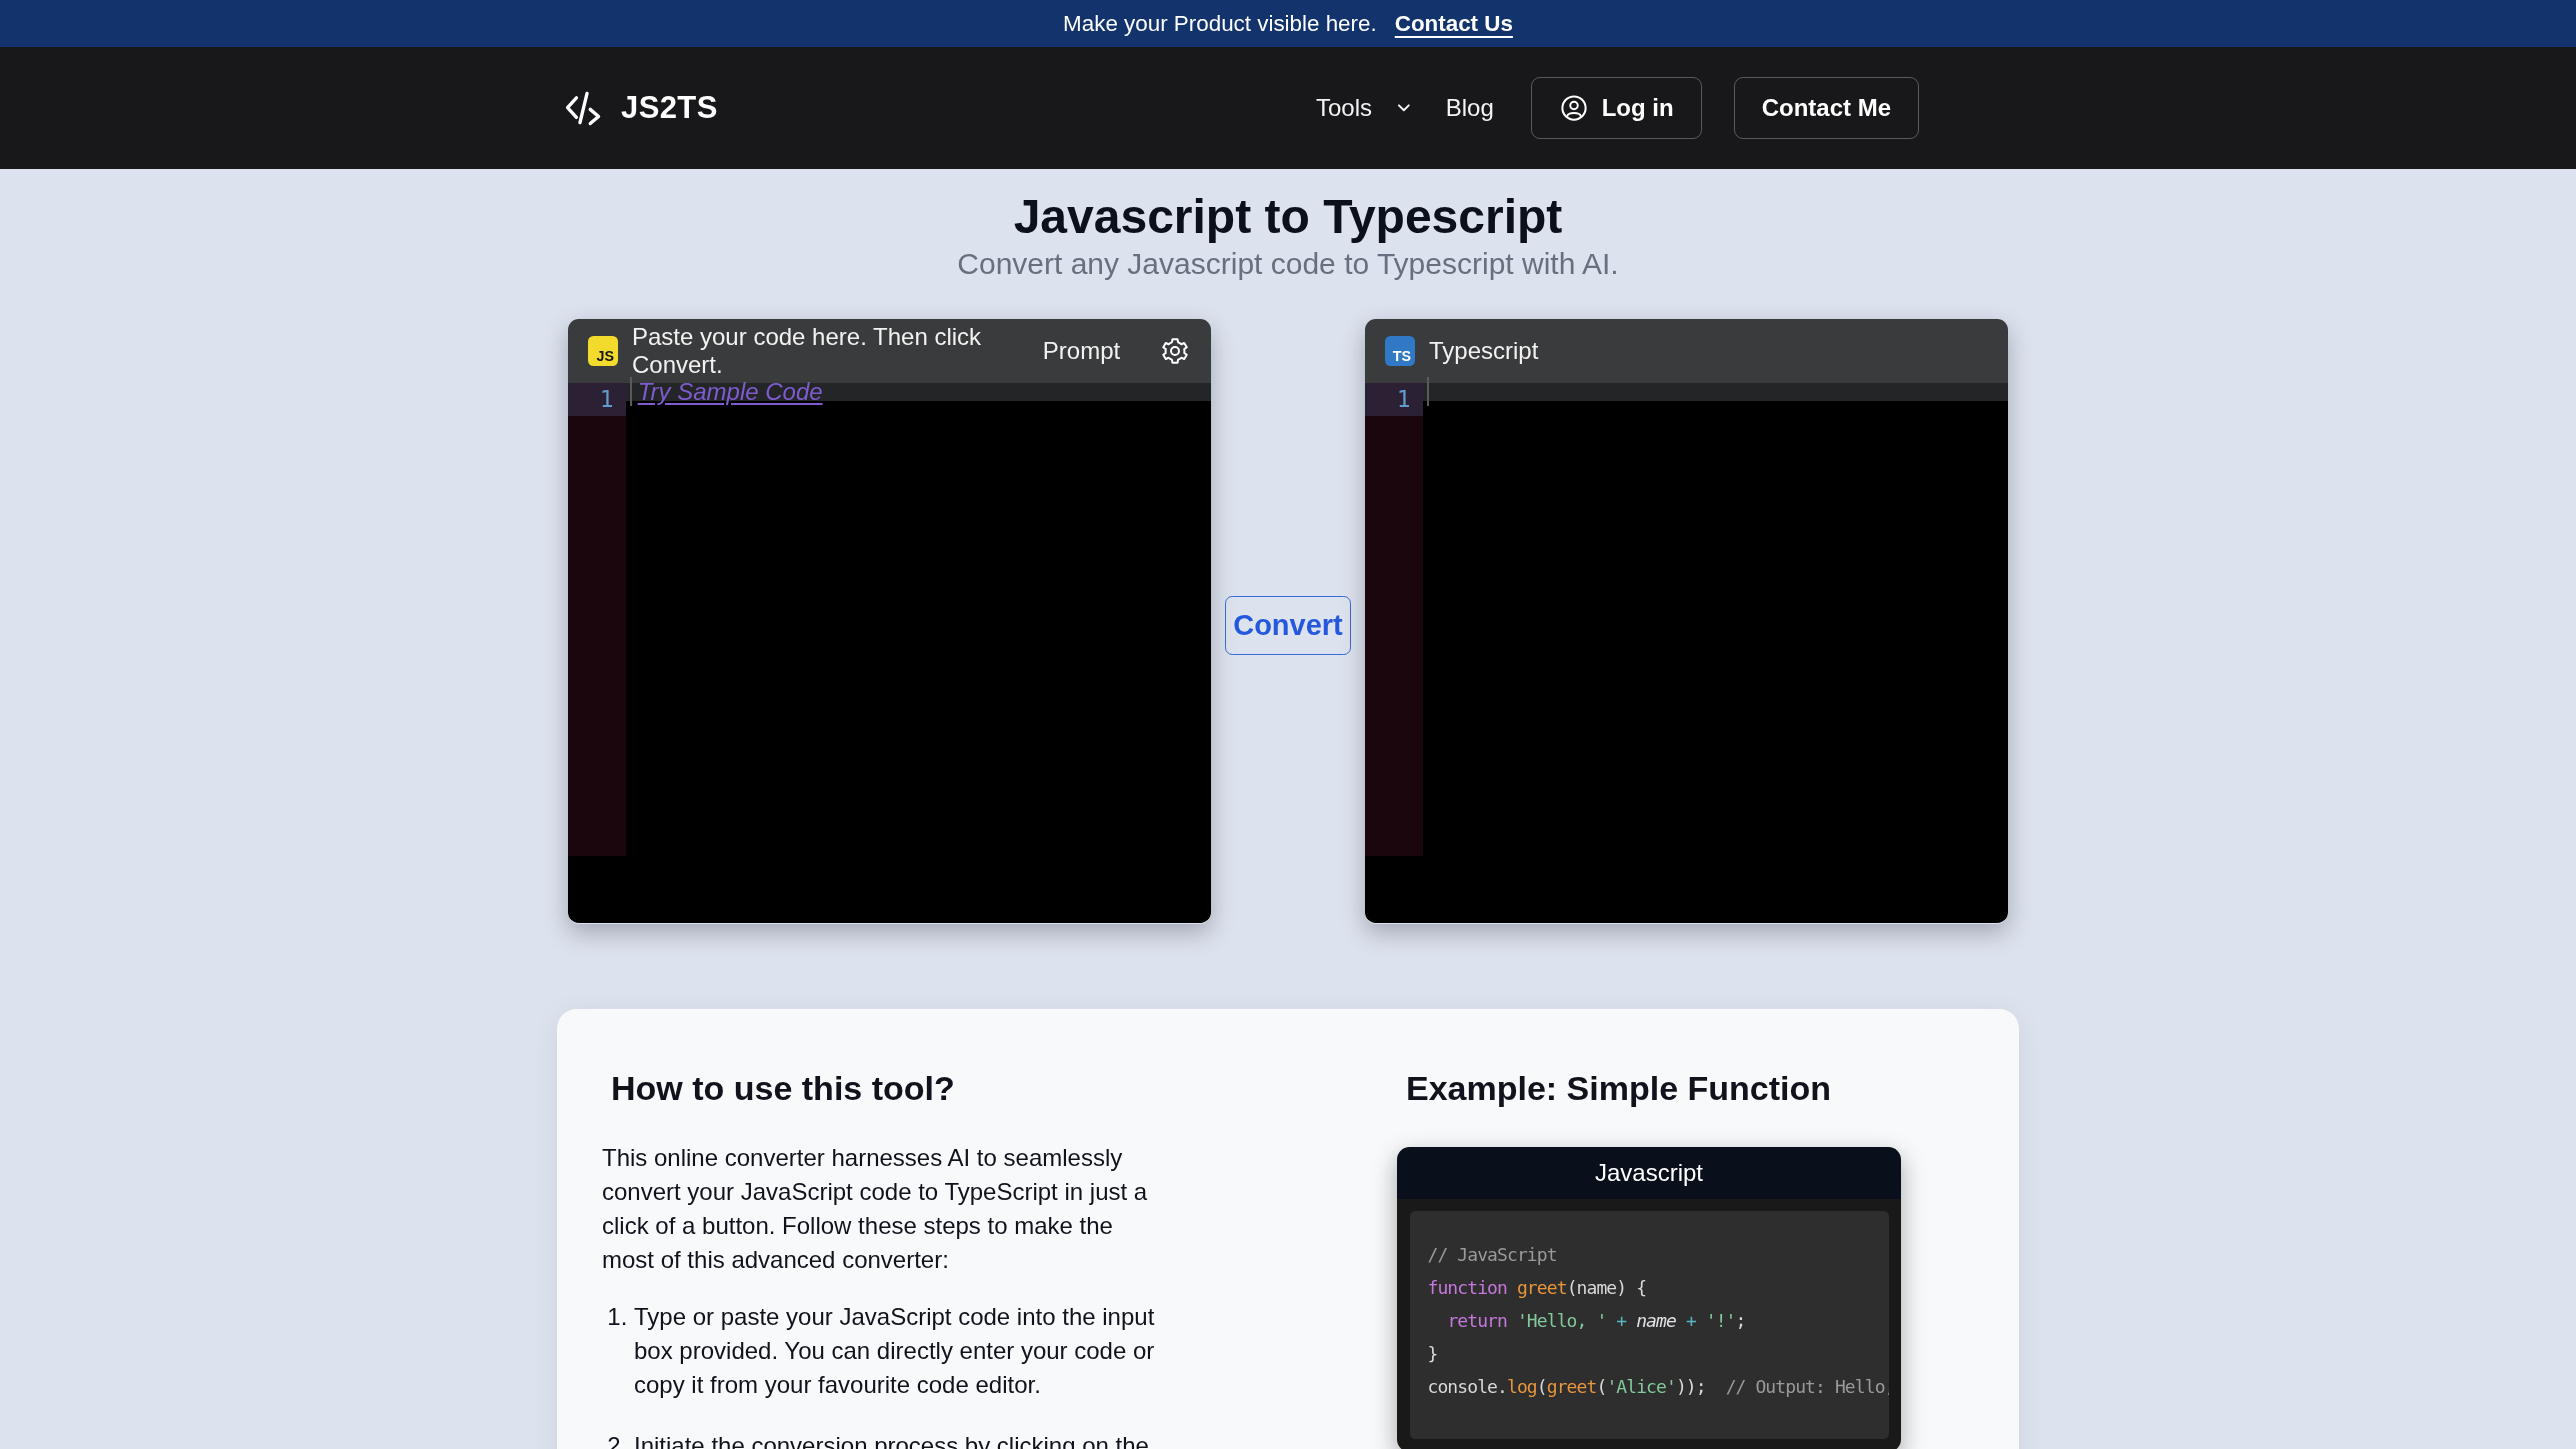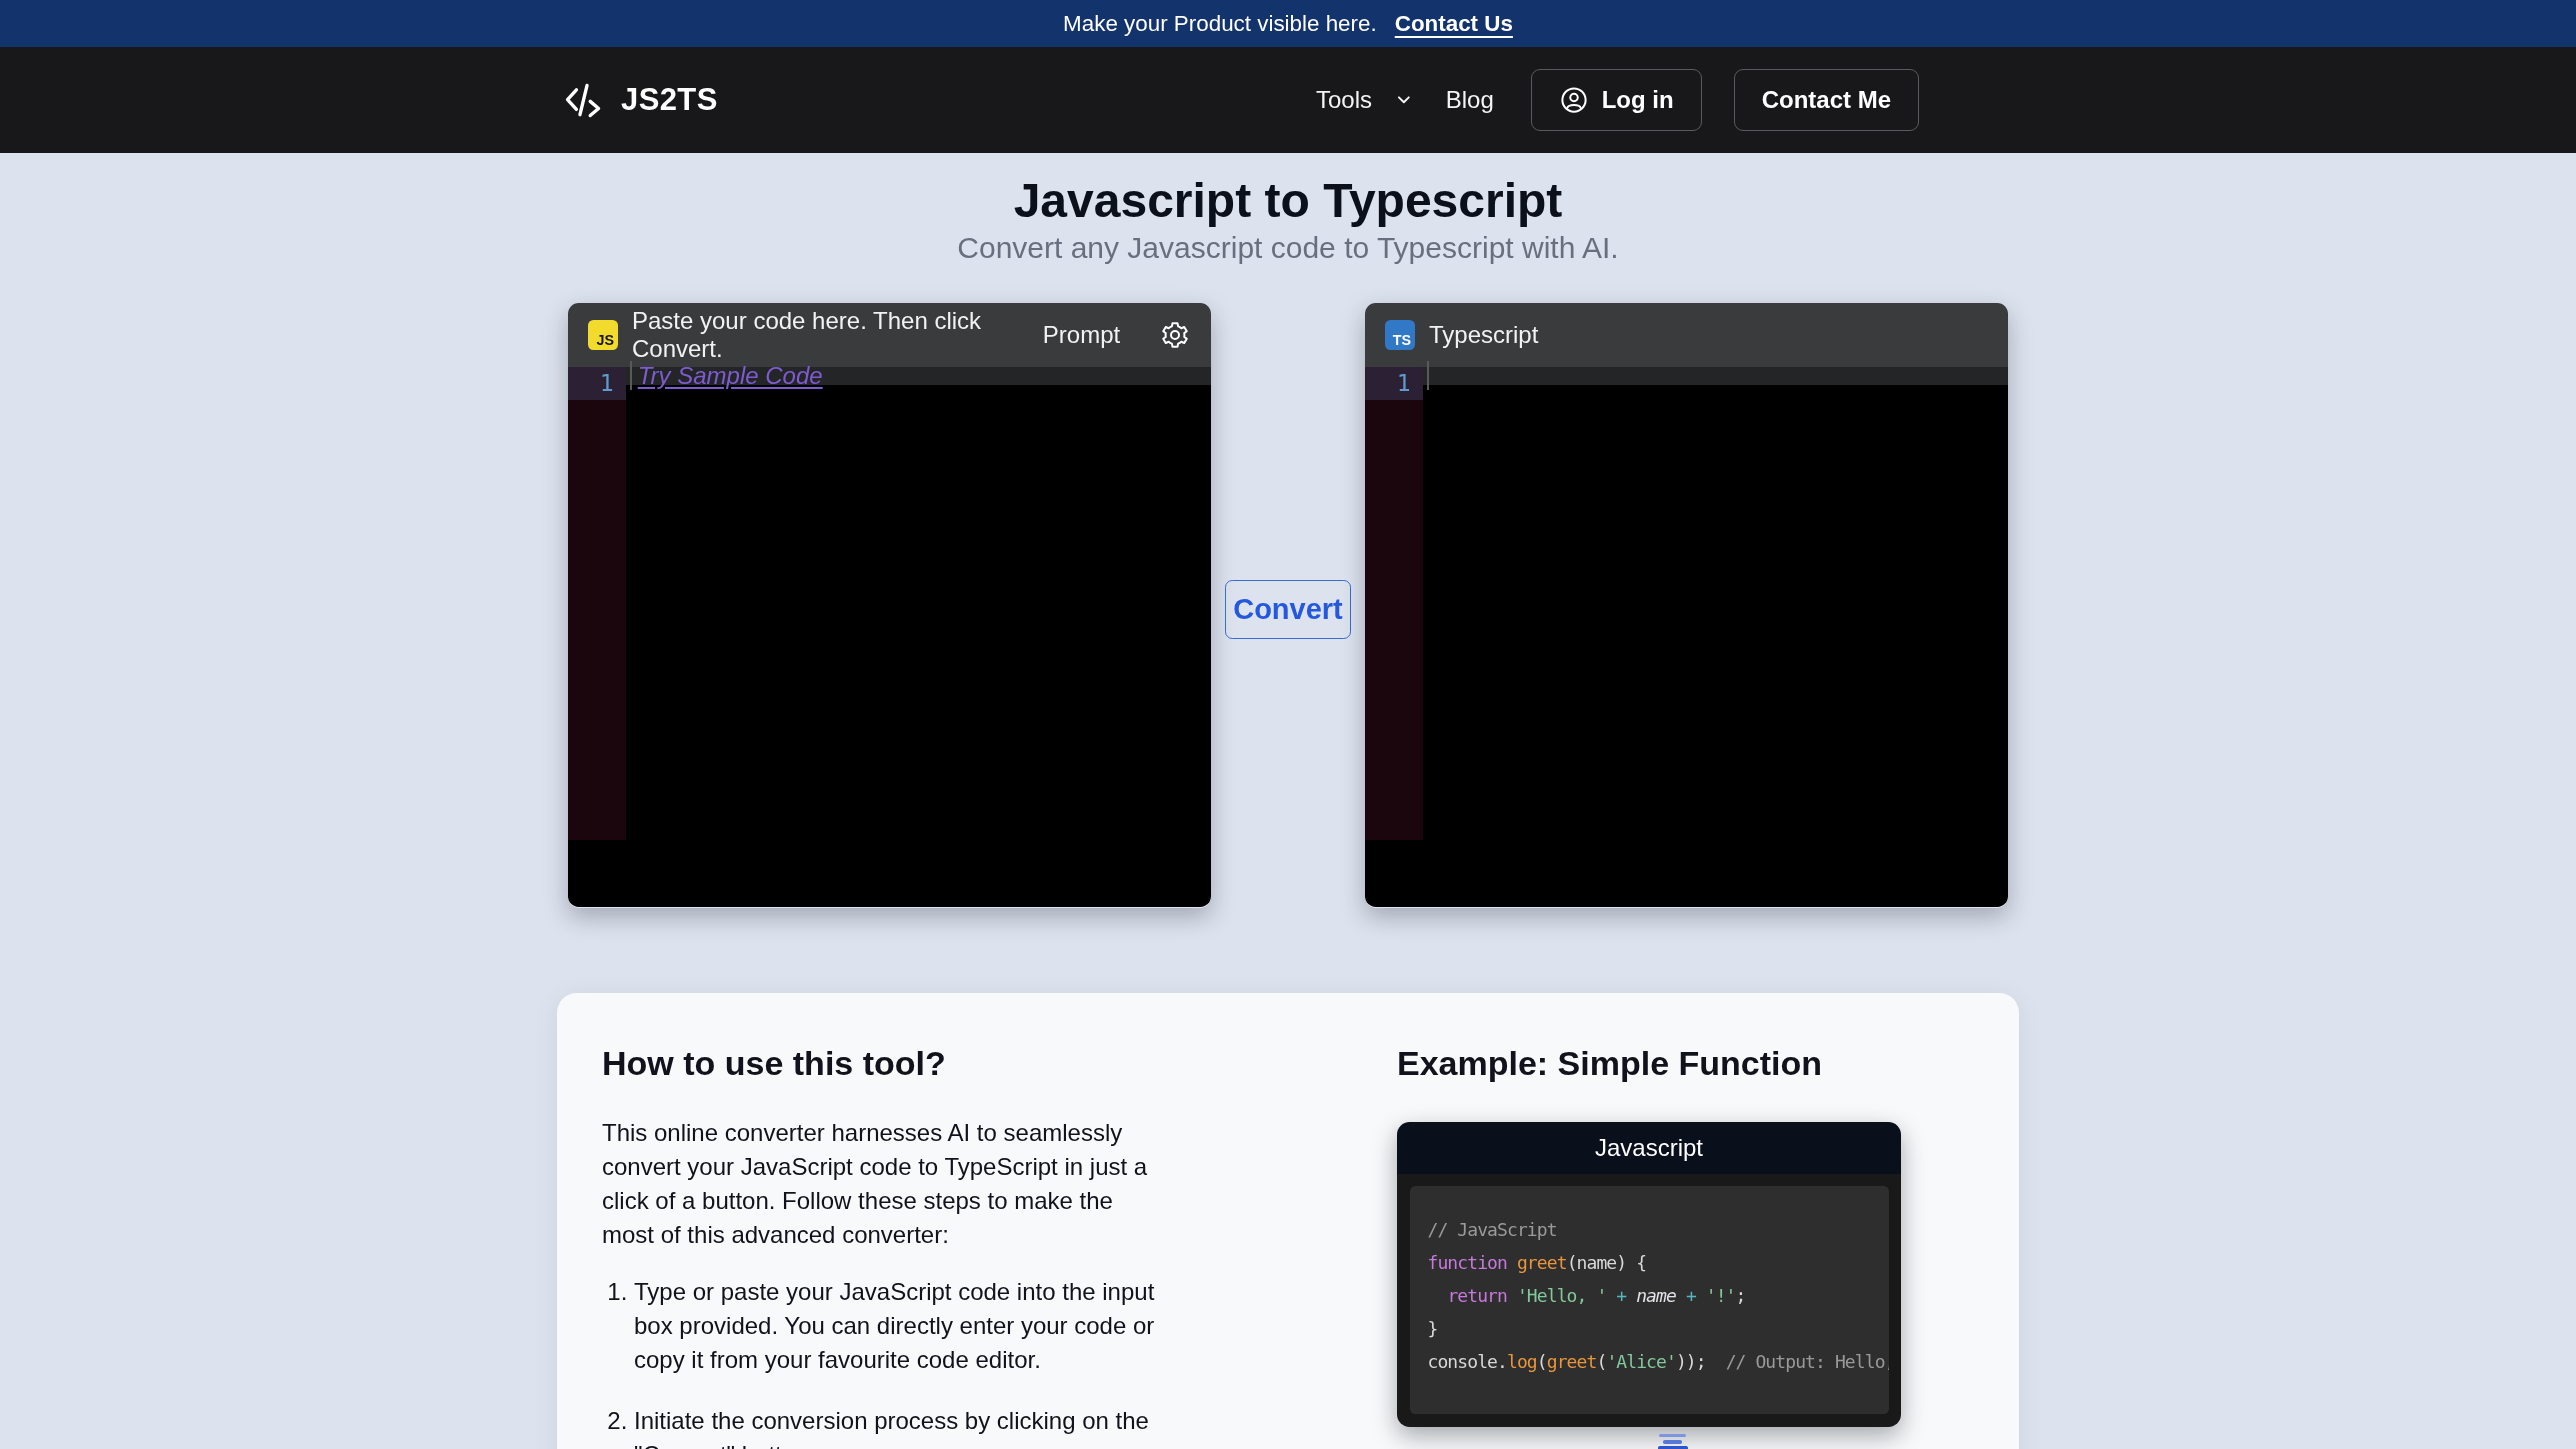--- a/index.html
+++ b/index.html
@@ -13,21 +13,21 @@
   .banner {
     height:47px; background:#12336b; color:#ffffff;
     display:flex; align-items:center; justify-content:center; gap:18px;
     font-size:22.4px;
   }
   .banner-msg { font-weight:500; }
   .banner-link { font-weight:700; text-decoration:underline; text-underline-offset:4.5px; cursor:pointer; }
 
   
   .header {
-    height:106px; background:#18181a; color:#fff;
+    height:122px; background:#18181a; color:#fff;
     display:flex; align-items:center; justify-content:space-between;
     padding:0 657px 0 562px;
   }
   .brand { display:flex; align-items:center; gap:16px; cursor:pointer; }
   .brand-name { font-size:31px; font-weight:700; letter-spacing:0.4px; }
   .nav-group { display:flex; align-items:center; gap:32px; }
   .nav-link { font-size:24px; color:#f4f4f5; display:flex; align-items:center; gap:22px; cursor:pointer; }
   .hdr-btn {
     height:62px; border:0.9px solid #5a5a5e; border-radius:9px;
     display:flex; align-items:center; justify-content:center; gap:12.5px;
@@ -95,21 +95,21 @@
   }
 
   
   .info-card {
     width:1462px; height:644px; margin:85px auto 0;
     background:#f8f9fa; border-radius:19.7px;
     box-shadow:0 5.4px 27px rgba(15,23,42,.08);
     padding:48px 45px 54px;
     display:grid; grid-template-columns:555px 577px; justify-content:space-between;
   }
-  .card-h2 { margin:0; font-size:34px; font-weight:700; color:#10131c; line-height:45px; }
+  .card-h2 { margin:9px; font-size:34px; font-weight:700; color:#10131c; line-height:45px; }
   .intro { margin:30px 0 0; font-size:24px; line-height:34px; color:#10131c; }
   .steps { margin:23px 0 0; padding-left:32px; font-size:24px; line-height:34px; color:#10131c; }
   .steps li + li { margin-top:27px; }
 
   .code-card {
     width:504px; margin-top:36px; border-radius:12.5px; overflow:hidden;
     box-shadow:0 9px 25px rgba(10,15,30,.35);
   }
   .code-card-header {
     height:52px; background:#0a0f1c; color:#ffffff;

